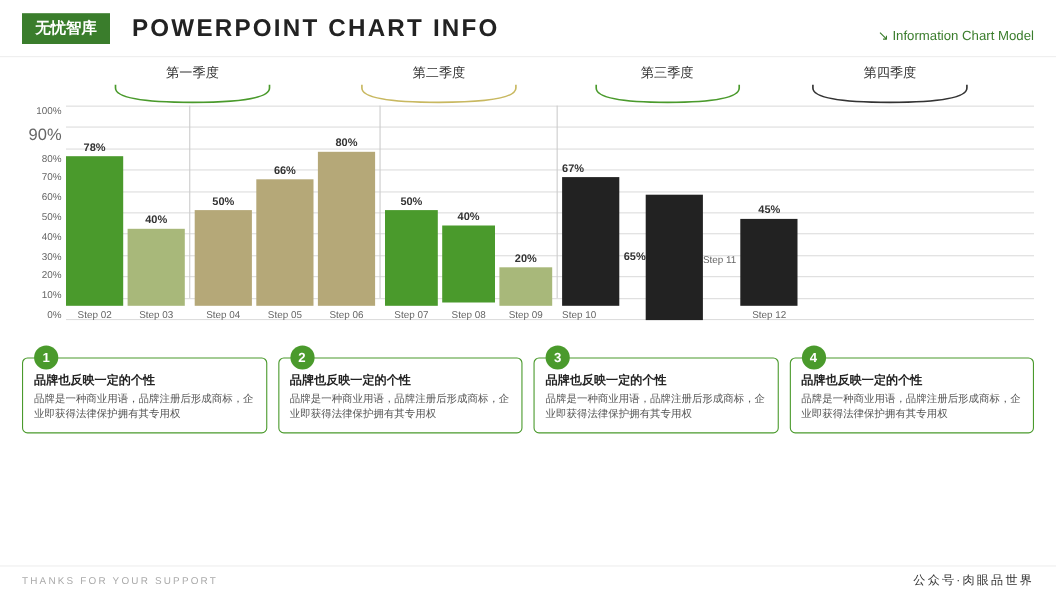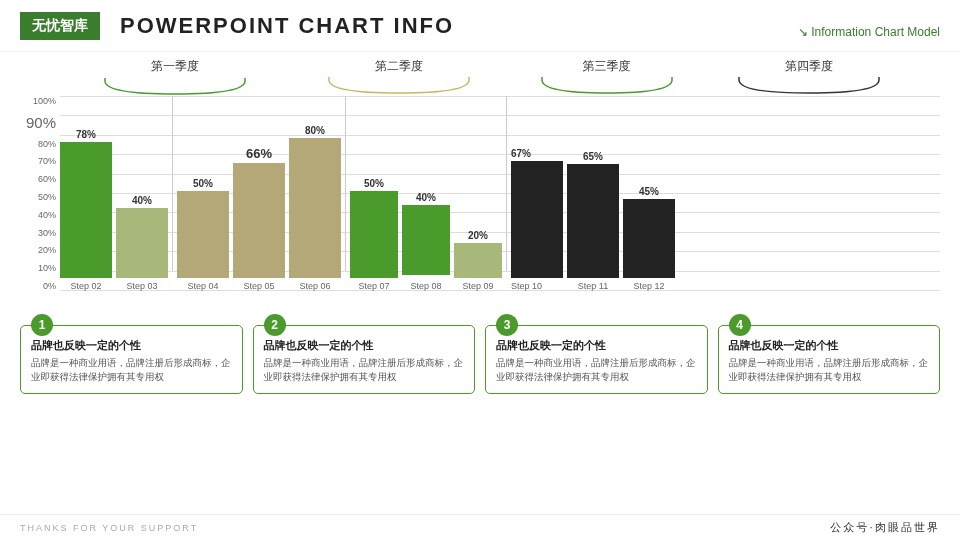--- a/index.html
+++ b/index.html
@@ -46,21 +46,21 @@
   <div class="header-title">POWERPOINT CHART INFO</div>
   <div style="font-size:12px;color:#3a7d2c;margin-top:12px;">
     <span>↘ </span><span>Information Chart Model</span>
   </div>
 </div>
 
 <div style="padding: 0 20px;">
 
   <div style="display:flex; padding-left:50px; padding-top:6px; height:44px;">
 
-    <div style="width:210px; display:flex; flex-direction:column; align-items:center;justify-content:space-between;">
+    <div style="width:210px; display:flex; flex-direction:column; align-items:center;">
       <span style="font-size:12px;color:#333;">第一季度</span>
       <svg width="160" height="20" viewBox="0 0 160 20">
         <path d="M10,5 Q10,18 80,18 Q150,18 150,5" stroke="#4a9a2c" stroke-width="1.5" fill="none"></path>
         <line x1="10" y1="5" x2="10" y2="2" stroke="#4a9a2c" stroke-width="1.5"></line>
         <line x1="150" y1="5" x2="150" y2="2" stroke="#4a9a2c" stroke-width="1.5"></line>
       </svg>
     </div>
 
     <div style="width:14px;"></div>
 
@@ -150,21 +150,21 @@
 
         <div style="display:flex;align-items:flex-end;gap:4px;flex:0 0 auto;margin-right:4px;">
 
           <div style="display:flex;flex-direction:column;align-items:center;">
             <span style="font-size:10px;font-weight:bold;color:#333;margin-bottom:2px;">50%</span>
             <div style="width:52px;height:calc(50/100 * 175px);background:#b5a878;"></div>
             <span style="font-size:9px;color:#666;margin-top:3px;">Step 04</span>
           </div>
 
           <div style="display:flex;flex-direction:column;align-items:center;">
-            <span style="font-size:13px;font-weight:bold;color:#333;margin-bottom:2px;">66%</span>
+            <span style="font-size:10px;font-weight:bold;color:#333;margin-bottom:2px;">66%</span>
             <div style="width:52px;height:calc(66/100 * 175px);background:#b5a878;"></div>
             <span style="font-size:9px;color:#666;margin-top:3px;">Step 05</span>
           </div>
 
           <div style="display:flex;flex-direction:column;align-items:center;">
             <span style="font-size:10px;font-weight:bold;color:#333;margin-bottom:2px;">80%</span>
             <div style="width:52px;height:calc(80/100 * 175px);background:#b5a878;"></div>
             <span style="font-size:9px;color:#666;margin-top:3px;">Step 06</span>
           </div>
         </div>
@@ -195,21 +195,21 @@
         <div style="width:1px;background:#ccc;height:175px;align-self:flex-end;margin-bottom:20px;margin-right:4px;"></div>
 
         <div style="display:flex;align-items:flex-end;gap:4px;flex:0 0 auto;">
 
           <div style="display:flex;flex-direction:column;">
             <span style="font-size:10px;font-weight:bold;color:#333;margin-bottom:2px;">67%</span>
             <div style="width:52px;height:calc(67/100 * 175px);background:#222;"></div>
             <span style="font-size:9px;color:#666;margin-top:3px;">Step 10</span>
           </div>
 
-          <div style="display:flex;flex-direction:column;align-items:center;">
+          <div style="display:flex;flex-direction:row;align-items:center;">
             <span style="font-size:10px;font-weight:bold;color:#333;margin-bottom:2px;">65%</span>
             <div style="width:52px;height:calc(65/100 * 175px);background:#222;"></div>
             <span style="font-size:9px;color:#666;margin-top:3px;">Step 11</span>
           </div>
 
           <div style="display:flex;flex-direction:column;align-items:center;">
             <span style="font-size:10px;font-weight:bold;color:#333;margin-bottom:2px;">45%</span>
             <div style="width:52px;height:calc(45/100 * 175px);background:#222;"></div>
             <span style="font-size:9px;color:#666;margin-top:3px;">Step 12</span>
           </div>

